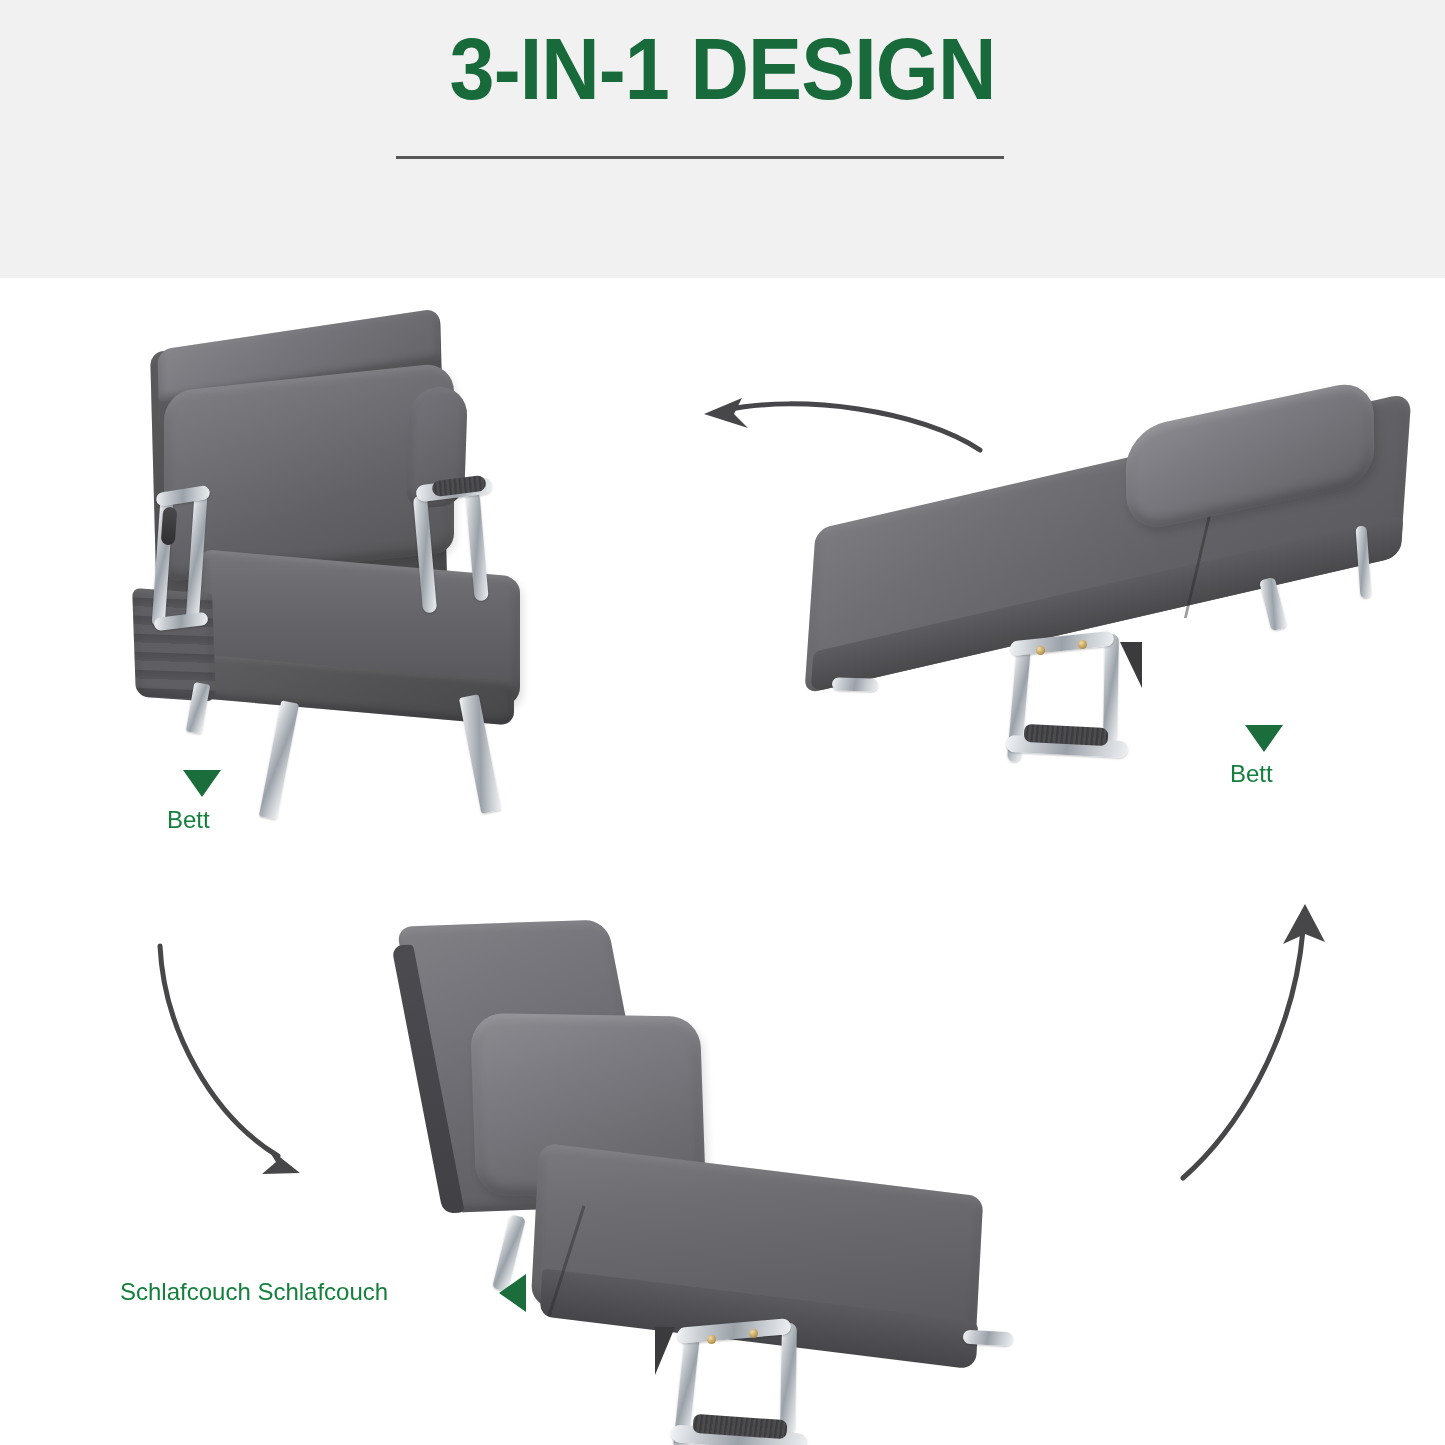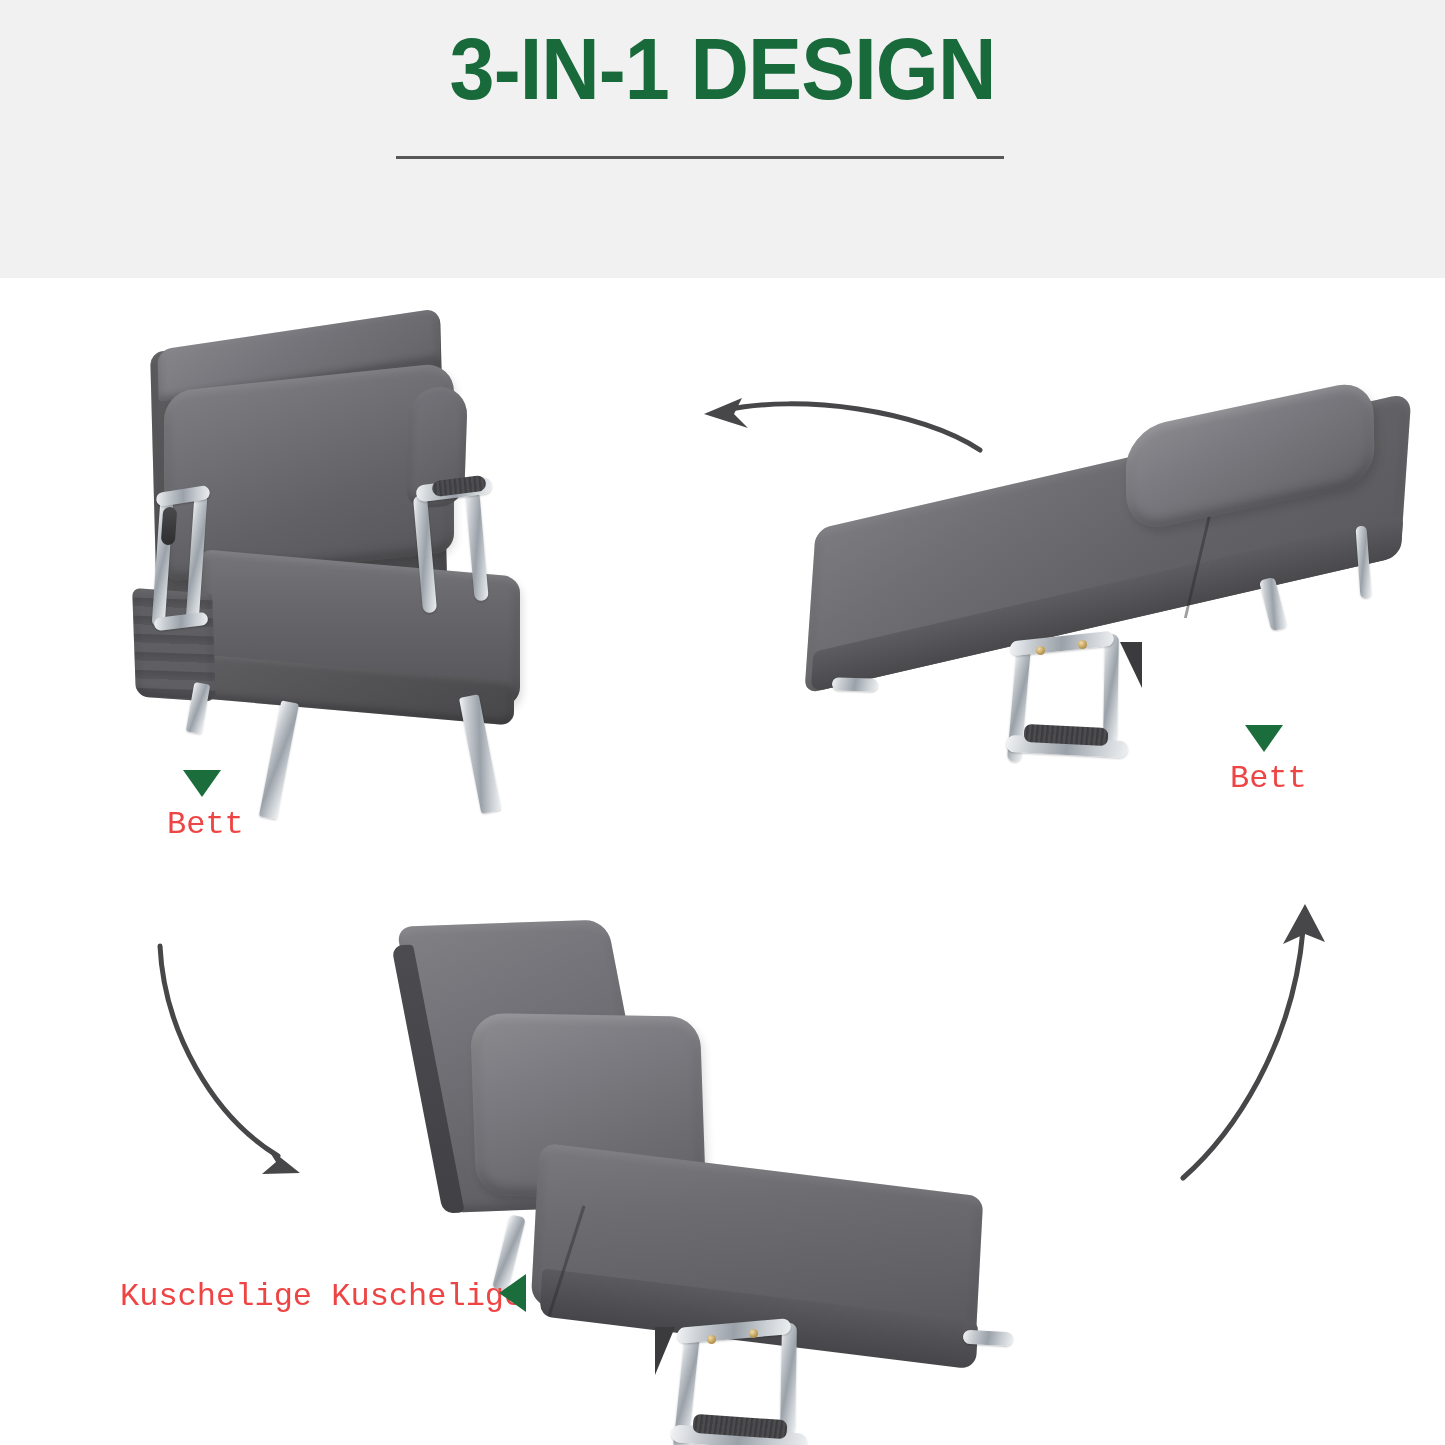--- a/index.html
+++ b/index.html
@@ -87,24 +87,24 @@
     position: absolute;
     width: 9px; height: 9px;
     border-radius: 50%;
     background: radial-gradient(circle at 35% 32%, #f0dba8 0%, #c9a košt 1%, #c2a05a 55%, #8e7236 100%);
     background: radial-gradient(circle at 35% 32%, #f0dba8 0%, #c2a05a 55%, #8e7236 100%);
   }
 
   
   .view-label {
     position: absolute;
-    font-size: 32px;
-    color: #ef4444;
+    font-size: 24px;
+    color: #15803d;
     white-space: nowrap;
-    font-family: Liberation Mono, monospace;
+    font-family: Liberation Sans, sans-serif;
   }
   .tri-down {
     position: absolute;
     width: 0; height: 0;
     border-left: 19px solid transparent;
     border-right: 19px solid transparent;
     border-top: 27px solid #1B6E3C;
   }
   .tri-left {
     position: absolute;
@@ -260,21 +260,21 @@
     <div class="rivet" style="left:334px; top:406px;"></div>
 
     <div style="position:absolute; left:240px; top:404px; width:0; height:0;
          border-right:20px solid transparent; border-top:48px solid #3b3b3e;"></div>
 
     <div class="metal" style="left:86px; top:292px; width:16px; height:76px; transform: rotate(14deg); border-radius:5px;"></div>
 
     <div class="metal" style="left:548px; top:408px; width:50px; height:14px; transform: rotate(3deg); border-radius:7px;"></div>
   </div>
 
-  <div class="view-label" style="left:120px; top:1000px;">Kuschelige Kuschelige</div>
+  <div class="view-label" style="left:120px; top:1000px;">Schlafcouch Schlafcouch</div>
   <div class="tri-left" style="left:499px; top:996px;"></div>
 
   <svg class="arrow-svg" style="left:690px; top:110px;" width="300" height="80" viewBox="0 0 300 80">
     <path d="M 290 62 C 230 22, 110 6, 36 22" fill="none" stroke="#47474a" stroke-width="5" stroke-linecap="round"></path>
     <path d="M 14 26 L 52 10 L 44 26 L 58 40 Z" fill="#47474a"></path>
   </svg>
 
   <svg class="arrow-svg" style="left:150px; top:662px;" width="170" height="250" viewBox="0 0 170 250">
     <path d="M 10 6 C 14 90, 62 176, 128 216" fill="none" stroke="#47474a" stroke-width="5" stroke-linecap="round"></path>
     <path d="M 150 233 L 116 206 L 126 222 L 112 234 Z" fill="#47474a"></path>

